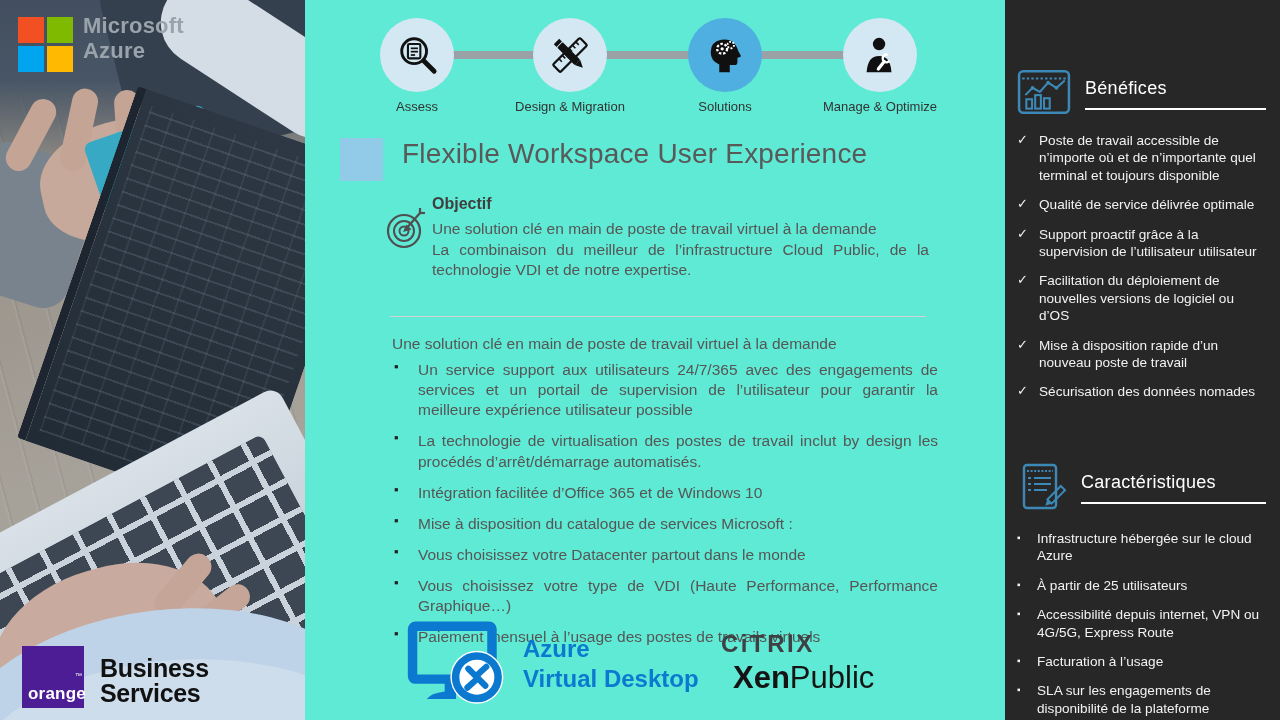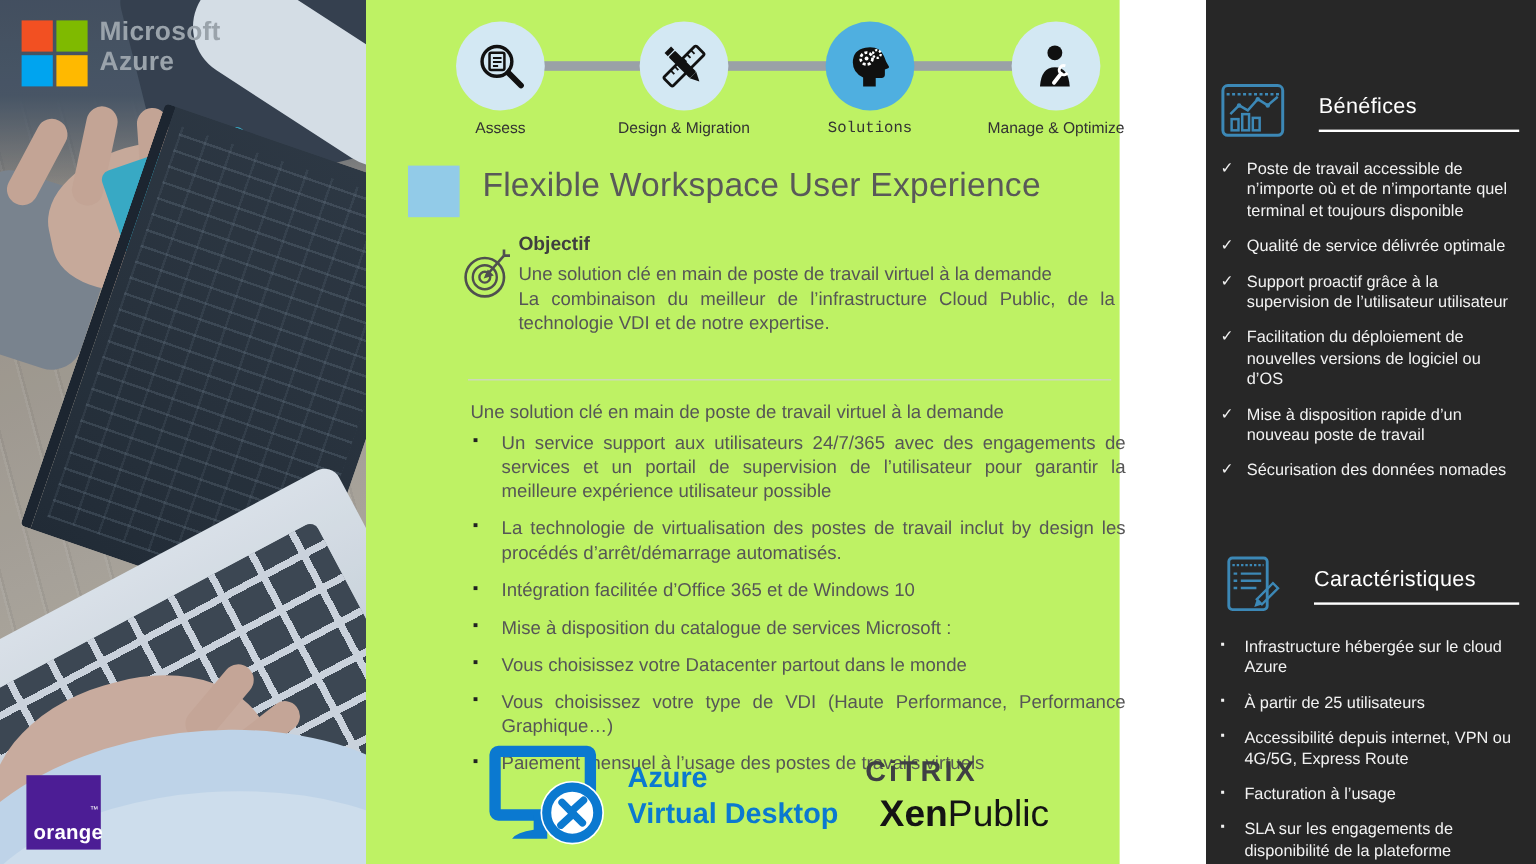--- a/index.html
+++ b/index.html
@@ -62,26 +62,26 @@
   .ms-text{color:#9aa3ab;font-size:22px;font-weight:600;line-height:1.12;letter-spacing:.2px;}
 
   
   .ob-logo{position:absolute;left:22px;top:646px;display:flex;align-items:flex-end;gap:16px;z-index:6;}
   .ob-sq{position:relative;width:62px;height:62px;background:#4c1d95;}
   .ob-word{position:absolute;left:6px;bottom:4px;color:#fff;font-size:17px;font-weight:700;letter-spacing:.2px;}
   .ob-tm{position:absolute;right:2px;top:26px;color:#fff;font-size:7px;}
   .ob-text{color:#111;font-size:25px;font-weight:800;line-height:1.0;letter-spacing:-.3px;padding-bottom:2px;}
 
   
-  .content{position:absolute;left:305px;top:0;width:628px;height:720px;background:#bef264;}
+  .content{position:absolute;left:305px;top:0;width:700px;height:720px;background:#5eead4;}
 
   
   .proc-line{position:absolute;left:112px;top:51px;width:465px;height:8px;background:#9aa1a7;z-index:1;}
   .step{position:absolute;top:18px;width:160px;text-align:center;z-index:2;}
-  .s1{left:32px;} .s2{left:185px;} .s3{left:340px;font-family:Liberation Mono, monospace;} .s4{left:495px;}
+  .s1{left:32px;} .s2{left:185px;} .s3{left:340px;} .s4{left:495px;}
   .circle{width:74px;height:74px;border-radius:50%;background:#d3e8f3;margin:0 auto;
     display:flex;align-items:center;justify-content:center;}
   .circle.active{background:#4fafe0;}
   .step-label{display:block;margin-top:7px;font-size:13px;color:#333;}
 
   
   .title-sq{position:absolute;left:35px;top:138px;width:43px;height:43px;background:#92cbe8;}
   .page-title{position:absolute;left:97px;top:138px;font-size:28px;font-weight:400;color:#595959;letter-spacing:.2px;}
 
   
@@ -107,21 +107,21 @@
   .citrix-prod{font-size:31px;color:#141414;margin-top:2px;}
   .citrix-prod .xb{font-weight:700;margin-left:12px;}
   .citrix-prod .xr{font-weight:400;}
 
   
   .panel{position:absolute;left:1005px;top:0;width:275px;height:720px;background:#272727;color:#fff;}
   .psec{position:absolute;left:12px;right:14px;}
   .psec-ben{top:66px;} .psec-car{top:460px;}
   .psec-head{display:flex;align-items:flex-start;gap:14px;}
   .psec-icon{flex:0 0 auto;margin-top:2px;}
-  .psec-titlebox{flex:1;padding-top:12px;margin-left:14px;}
+  .psec-titlebox{flex:1;padding-top:12px;}
   .psec-title{font-size:18px;font-weight:400;letter-spacing:.3px;}
   .psec-rule{height:2px;background:#fff;margin-top:9px;}
   .plist{list-style:none;margin:16px 0 0 0;padding:0;}
   .plist li{display:flex;gap:8px;margin-bottom:12px;font-size:13.6px;line-height:1.28;color:#f2f2f2;}
   .plist .chk{flex:0 0 14px;font-size:13px;}
   .plist .sqb{flex:0 0 12px;font-size:10px;padding-top:2px;}
 </style>
 </head>
 <body>
 
@@ -161,20 +161,24 @@
         <div>Microsoft</div>
         <div>Azure</div>
       </div>
     </div>
 
     <div class="ob-logo">
       <div class="ob-sq">
         <span class="ob-word">orange</span>
         <span class="ob-tm">™</span>
       </div>
+      <div class="ob-text">
+        <div>Business</div>
+        <div>Services</div>
+      </div>
     </div>
   </div>
 
   <div class="content">
 
     <div class="proc-line"></div>
 
     <div class="step s1">
       <div class="circle">
         <svg width="42" height="42" viewBox="0 0 44 44">

